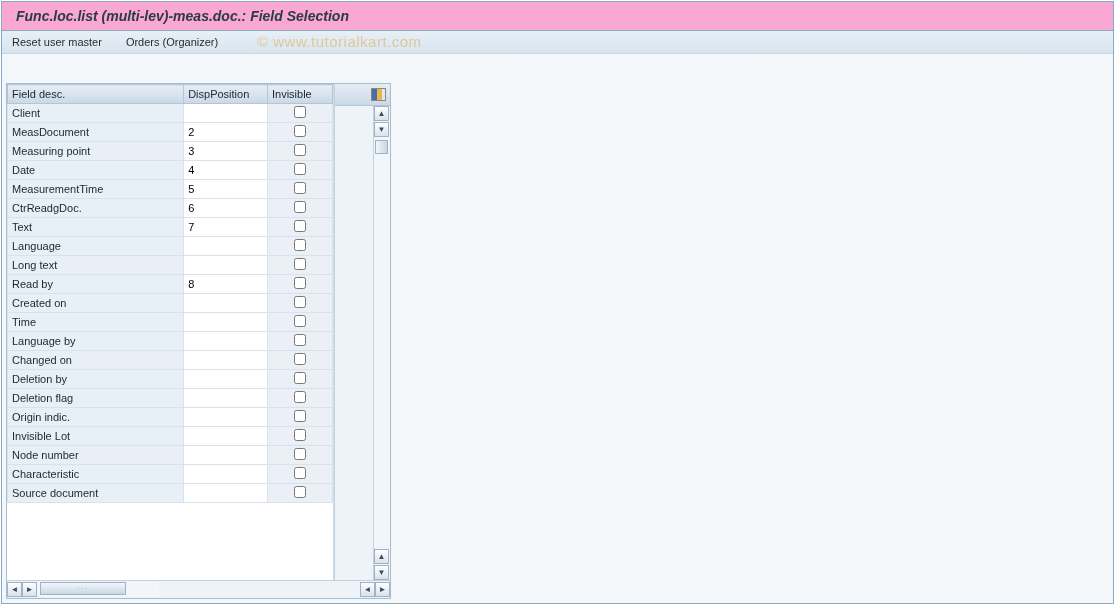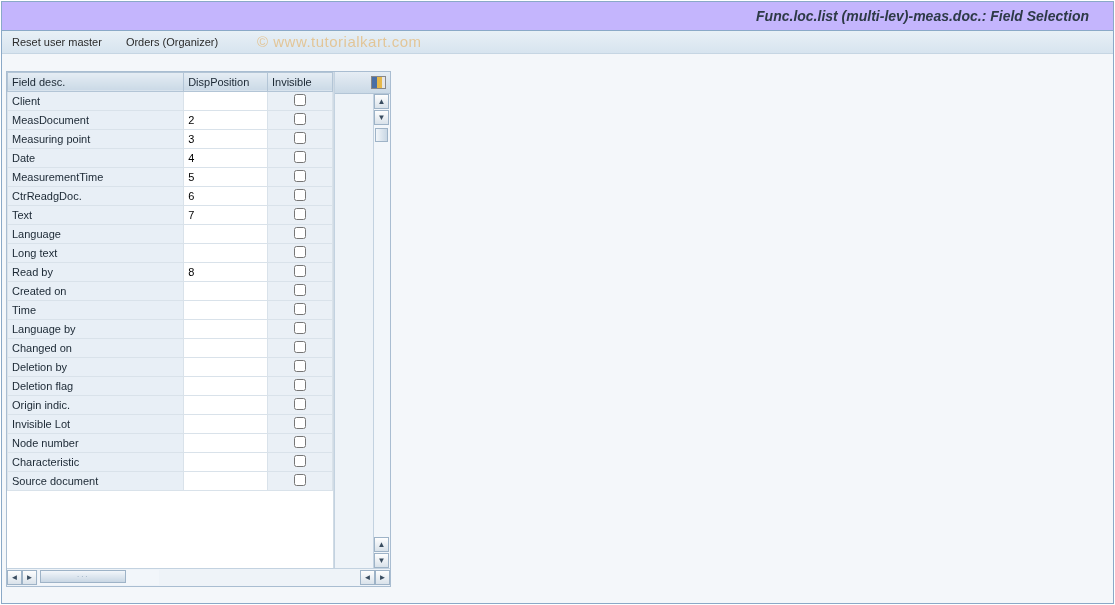--- a/index.html
+++ b/index.html
@@ -13,28 +13,27 @@
     }
     .frame {
       border: 1px solid #8aa9c7;
       width: 1113px;
       height: 603px;
       margin: 1px;
       display: flex;
       flex-direction: column;
     }
     .title-bar {
-      background: #c4b5fd;
-      padding: 6px 24px;
+      background: #f9a8d4;
+      padding: 6px 14px;
       font-size: 14px;
       font-weight: bold;
       font-style: italic;
       color: #2d3a47;
       border-bottom: 1px solid #8aa9c7;
-      text-align: right;
     }
     .toolbar {
       background: linear-gradient(to bottom,#e8f0f6,#d7e4ef);
       padding: 5px 10px;
       border-bottom: 1px solid #c6d6e3;
       display: flex;
       gap: 24px;
       align-items: center;
       position: relative;
     }
@@ -50,21 +49,21 @@
       left: 255px;
       top: 2px;
       pointer-events: none;
       letter-spacing: 0.5px;
     }
     .content {
       flex: 1;
       background: #f4f7fa;
       padding: 4px;
       display: flex;
-      align-items: center;
+      align-items: flex-end;
     }
     .alv-wrapper {
       border: 1px solid #a9bdd1;
       background: #fff;
       width: 385px;
       height: 516px;
       position: relative;
       display: flex;
       flex-direction: column;
     }

